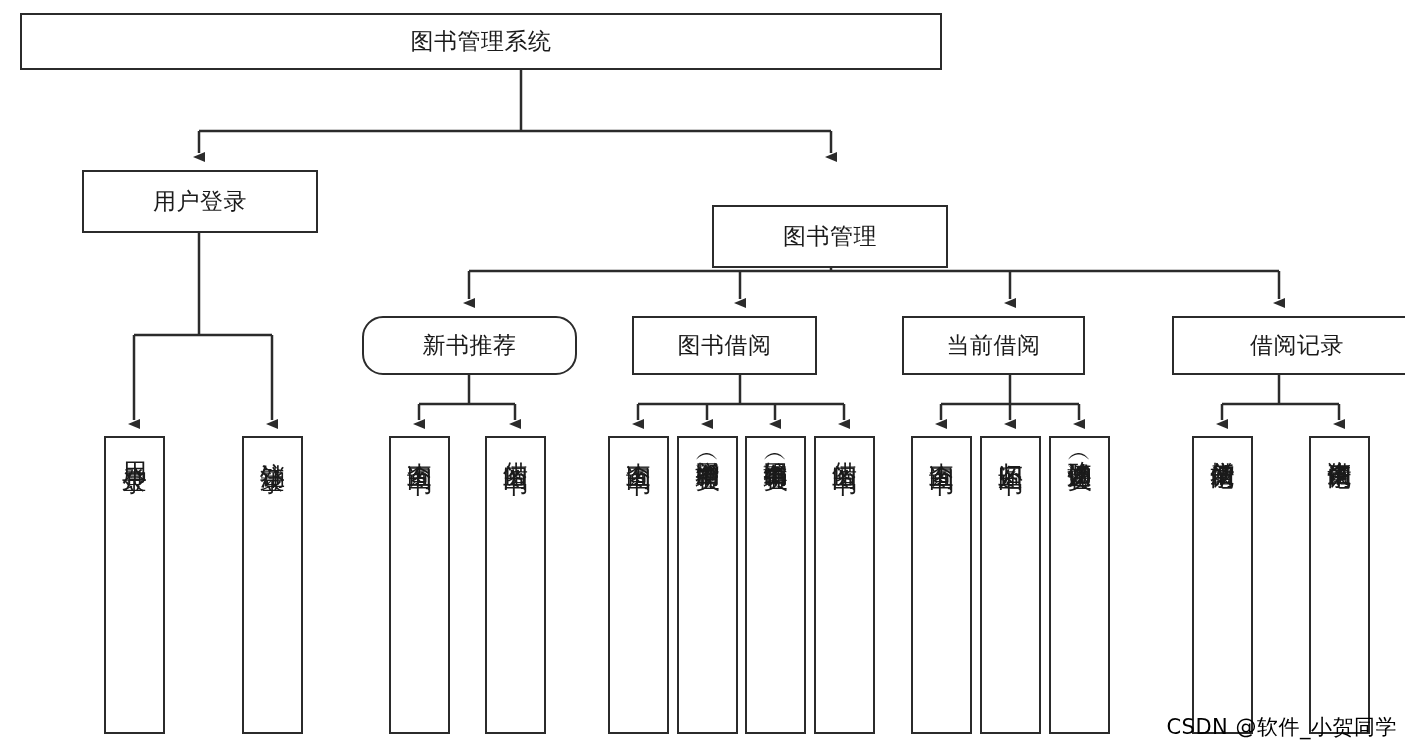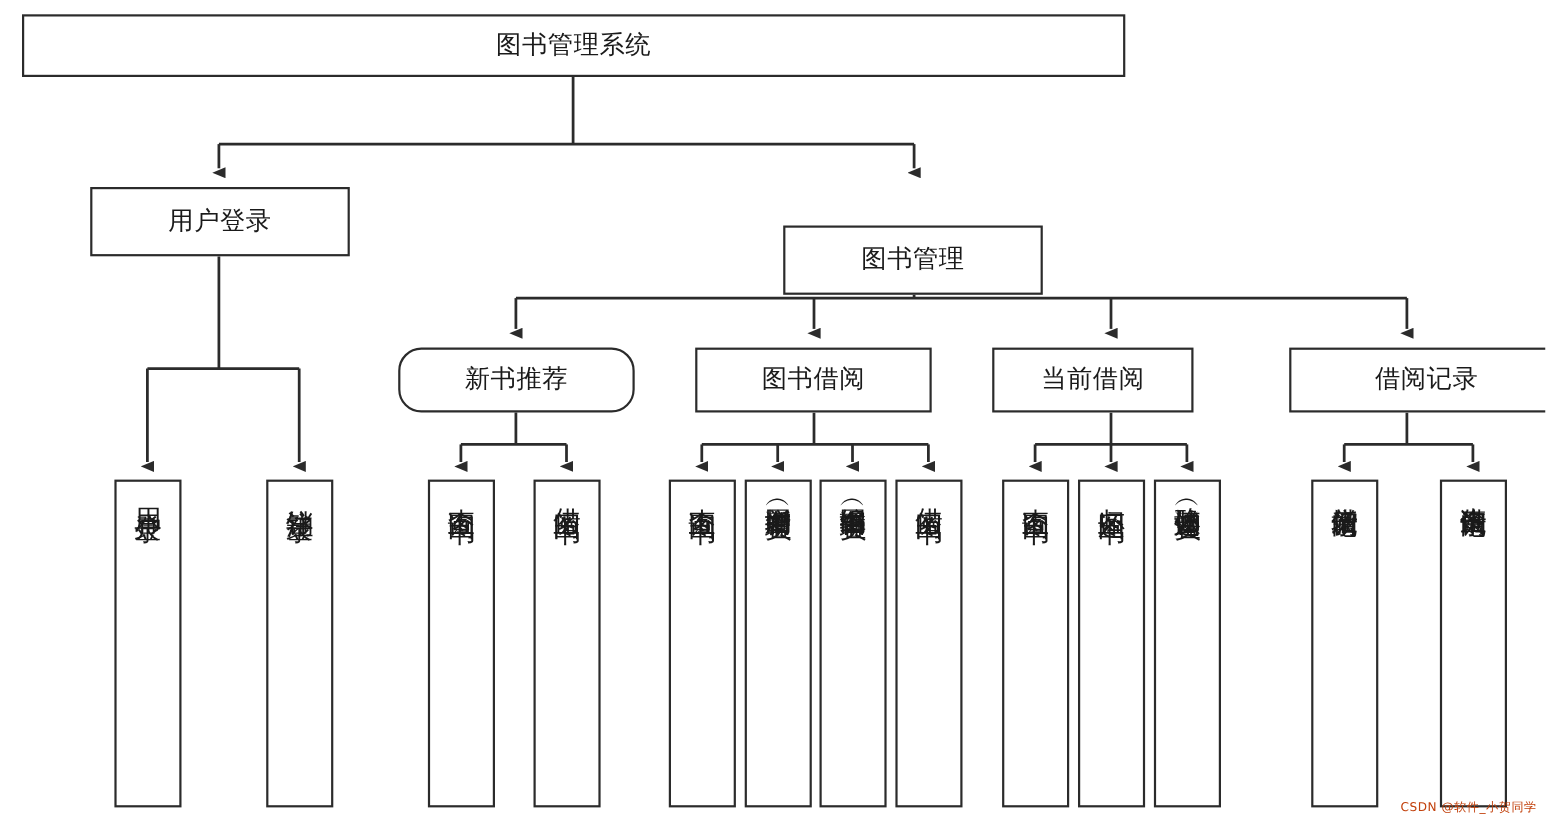--- a/index.html
+++ b/index.html
@@ -61,22 +61,22 @@
     white-space: nowrap;
   }
   .v-node.tall-text .lbl {
     font-size: 24px;
     letter-spacing: 1px;
   }
   .watermark {
     position: absolute;
     right: 8px;
     bottom: 6px;
-    font-size: 11px;
-    color: #c2410c;
+    font-size: 21px;
+    color: #000000;
     letter-spacing: 0.5px;
     z-index: 5;
     white-space: nowrap;
   }
 </style>
 </head>
 <body>
 
 <div id="canvas">
 
@@ -123,35 +123,35 @@
       <path d="M1010,404 L1010,420" marker-end="url(#arrow)"></path>
       <path d="M1079,404 L1079,420" marker-end="url(#arrow)"></path>
 
       <path d="M1279,375 L1279,404"></path>
       <path d="M1222,404 L1339,404"></path>
       <path d="M1222,404 L1222,420" marker-end="url(#arrow)"></path>
       <path d="M1339,404 L1339,420" marker-end="url(#arrow)"></path>
     </g>
   </svg>
 
-  <div class="node h-node root" style="left:20px; top:13px; width:1003px; height:57px;">
+  <div class="node h-node root" style="left:20px; top:13px; width:922px; height:57px;">
     <span class="lbl">图书管理系统</span>
   </div>
 
   <div class="node h-node" style="left:82px; top:170px; width:236px; height:63px;">
     <span class="lbl">用户登录</span>
   </div>
   <div class="node h-node" style="left:712px; top:170px; width:236px; height:63px;margin-top:35px;">
     <span class="lbl">图书管理</span>
   </div>
 
   <div class="node h-node" style="left:362px; top:316px; width:215px; height:59px;border-radius:21px;">
     <span class="lbl">新书推荐</span>
   </div>
-  <div class="node h-node" style="left:632px; top:316px; width:215px; height:59px;">
+  <div class="node h-node" style="left:632px; top:316px; width:185px; height:59px;">
     <span class="lbl">图书借阅</span>
   </div>
   <div class="node h-node" style="left:902px; top:316px; width:183px; height:59px;">
     <span class="lbl">当前借阅</span>
   </div>
   <div class="node h-node" style="left:1172px; top:316px; width:250px; height:59px;">
     <span class="lbl">借阅记录</span>
   </div>
 
   <div class="node v-node" style="left:104px; top:436px; width:61px; height:298px;">

